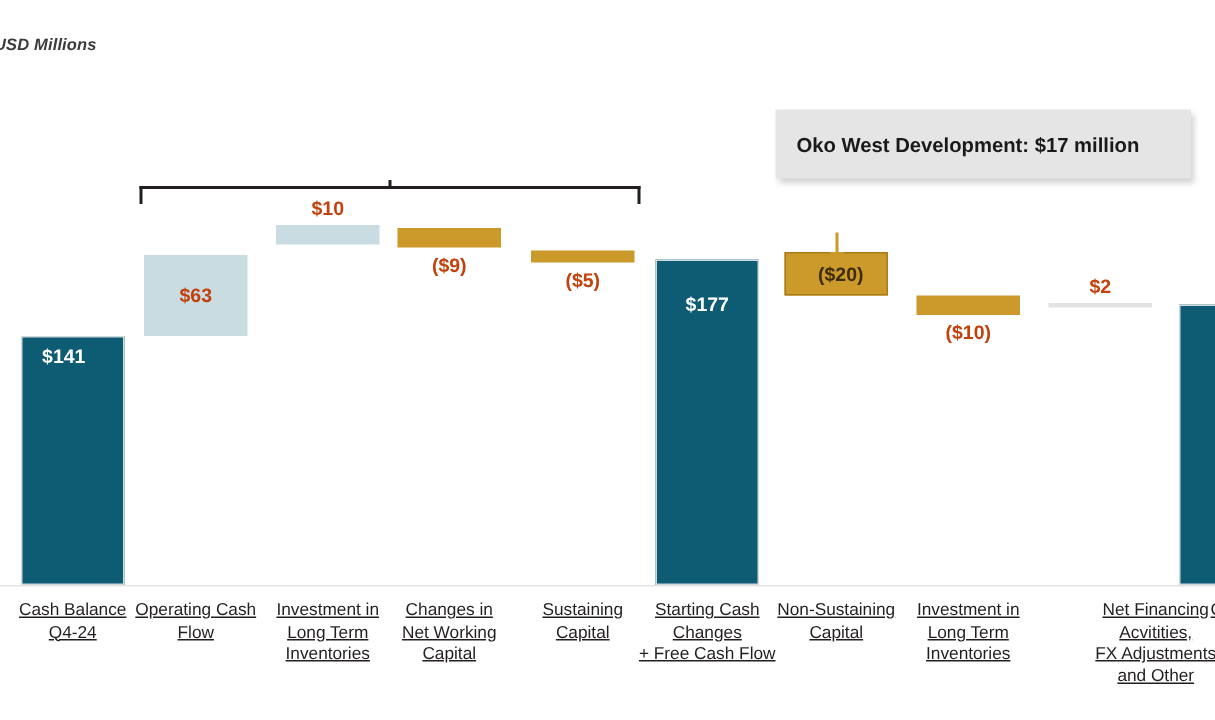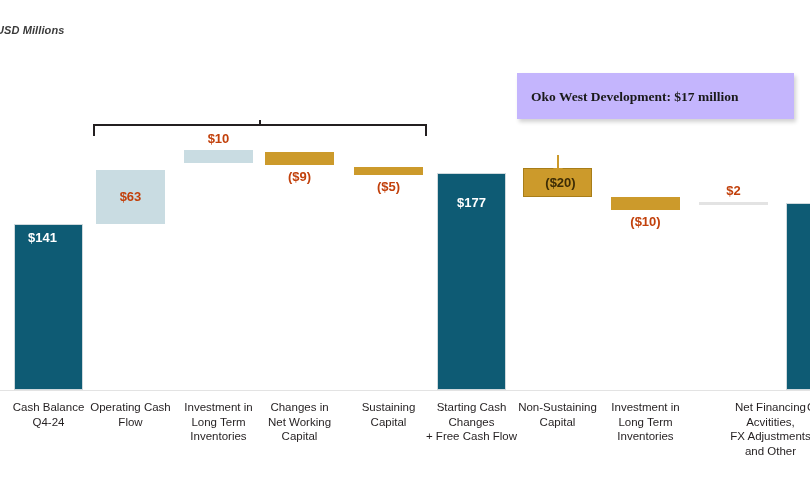--- a/index.html
+++ b/index.html
@@ -85,20 +85,21 @@
   }
 
   
   .catlabel {
     position: absolute;
     top: 400px;
     font-size: 11.5px;
     line-height: 14.5px;
     text-align: center;
     color: #231f20;
+    text-decoration: underline;
   }
 
   
   .bracket-title {
     position: absolute;
     font-size: 14px;
     font-weight: bold;
     white-space: nowrap;
     text-align: center;
     color: #231f20;
@@ -120,24 +121,23 @@
     background: #231f20;
   }
   .bracket .tick.left  { left: 0;    top: 4px;  height: 12px; }
   .bracket .tick.right { right: 0;   top: 4px;  height: 12px; }
   .bracket .tick.mid   { top: 0;     height: 6px; }
 
   
   .callout {
     position: absolute;
     box-sizing: border-box;
-    background: #c4b5fd;
+    background: #e5e5e5;
     padding: 14px 14px 12px 14px;
     box-shadow: 2px 3px 4px rgba(0,0,0,.18);
-    font-family: Liberation Serif, serif;
   }
   .callout-line {
     font-size: 13.5px;
     font-weight: bold;
     line-height: 20px;
     color: #1a1a1a;
     white-space: nowrap;
   }
   .callout-arrow-stem {
     position: absolute;

